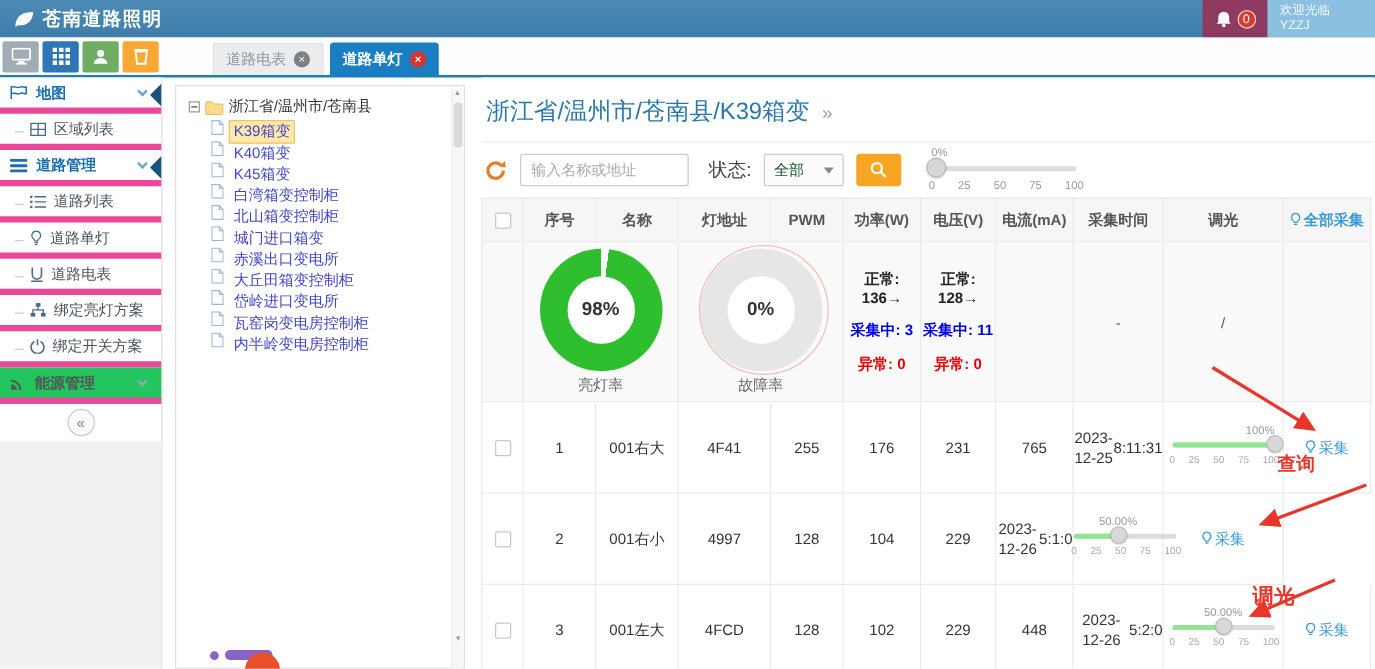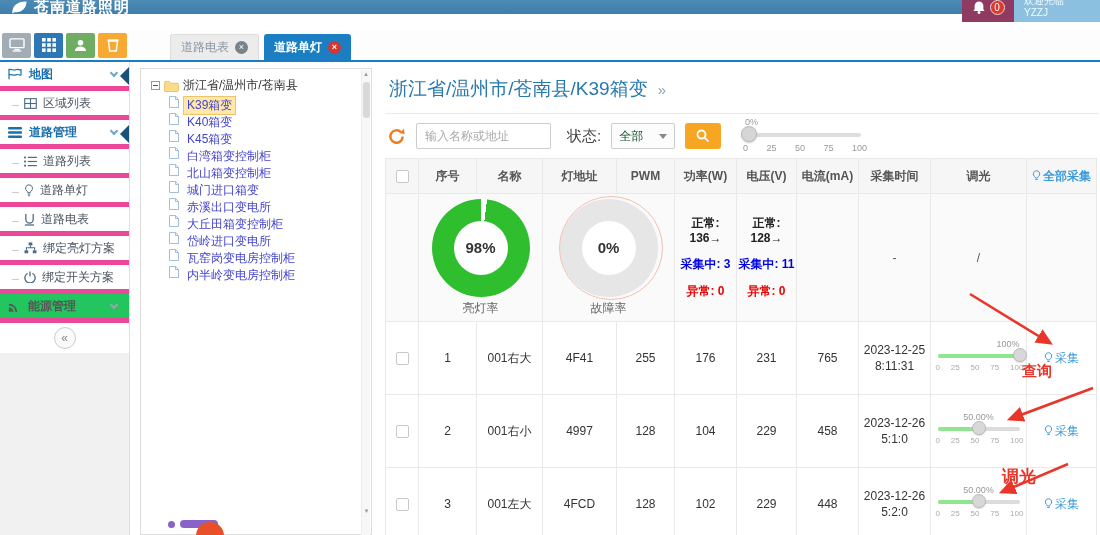--- a/index.html
+++ b/index.html
@@ -5,21 +5,21 @@
   :root{
     --accent:#1b7ec3; --topbar:#4382ae; --link:#3a9ad9; --menu-blue:#1a6fae;
     --tree-blue:#4444cc; --green:#2ebe2e; --slider-green:#90e690;
     --stat-blue:#0202e0; --stat-red:#e80202; --anno:#e8362a; --orange:#f6a623;
   }
   *{margin:0;padding:0;box-sizing:border-box;}
   html,body{width:1100px;height:535px;overflow:hidden;background:#fff;
     font-family:"Liberation Sans","DejaVu Sans",sans-serif;position:relative;}
 
   
-  .topbar{position:absolute;left:0;top:0;width:1100px;height:14px;background:linear-gradient(#4d8ab5,#3f7dab);
+  .topbar{position:absolute;left:0;top:0;width:1100px;height:30px;background:linear-gradient(#4d8ab5,#3f7dab);
     display:flex;align-items:center;color:#fff;}
   .logo{display:flex;align-items:center;gap:6px;padding-left:10px;font-size:15px;font-weight:bold;letter-spacing:1px;}
   .topbar-right{margin-left:auto;display:flex;height:30px;}
   .bell-box{width:52px;background:#8f3a60;display:flex;align-items:center;justify-content:center;gap:4px;cursor:pointer;}
   .badge{background:#d83b2f;color:#fff;font-size:10px;width:15px;height:15px;border-radius:50%;
     display:flex;align-items:center;justify-content:center;border:1px solid #f0d0d0;}
   .welcome-box{width:86px;background:#8cc0e0;color:#f4fbff;font-size:10px;line-height:12px;
     display:flex;flex-direction:column;justify-content:center;padding-left:10px;}
 
   
@@ -111,21 +111,21 @@
     font-size:15px;font-weight:bold;color:#333;}
   .donut-outline{position:absolute;left:-1px;top:-3px;width:104px;height:104px;border-radius:50%;border:1px solid #f2c0b2;}
   .donut-label{font-size:12px;color:#666;}
   .stats{flex-direction:column;gap:10px;font-size:12px;}
   .stat-normal{color:#222;font-weight:bold;line-height:15px;}
   .stat-collecting{color:var(--stat-blue);font-weight:bold;}
   .stat-abnormal{color:var(--stat-red);font-weight:bold;}
   .placeholder{color:#555;}
 
   .data-row .cell{height:73px;background:#fff;}
-  .time-cell{flex-direction:column;line-height:16px;}
+  .time-cell{flex-direction:row;line-height:16px;}
   .collect-link{color:var(--link);display:flex;gap:2px;align-items:center;cursor:pointer;}
 
   .row-slider{position:relative;width:82px;height:34px;}
   .rs-label{position:absolute;top:-2px;font-size:9px;color:#999;transform:translateX(-50%);white-space:nowrap;}
   .rs-track{position:absolute;left:0;top:13px;width:82px;height:4px;background:#dcdcdc;border-radius:2px;}
   .rs-fill{height:4px;background:var(--slider-green);border-radius:2px;}
   .rs-handle{position:absolute;top:7px;width:14px;height:14px;border-radius:50%;background:#d8d8d8;border:1px solid #bdbdbd;
     transform:translateX(-50%);box-shadow:0 1px 1px rgba(0,0,0,.15);cursor:pointer;}
   .rs-ticks{position:absolute;left:-2px;top:22px;width:88px;display:flex;justify-content:space-between;font-size:8px;color:#aaa;}
 
@@ -569,21 +569,20 @@
   <div class="grid-row data-row">
     <div class="cell">
             <span class="checkbox"></span>
           </div>
     <div class="cell">2</div>
     <div class="cell">001右小</div>
     <div class="cell">4997</div>
     <div class="cell">128</div>
     <div class="cell">104</div>
     <div class="cell">229</div>
-    <div class="cell">458</div>
     <div class="cell time-cell">
       <span>2023-12-26</span>
             <span>5:1:0</span>
     </div>
     <div class="cell">
       <div class="row-slider">
         <span class="rs-label" style="left: 50%;">50.00%</span>
         <div class="rs-track">
                 <div class="rs-fill" style="width: 50%;"></div>
               </div>

